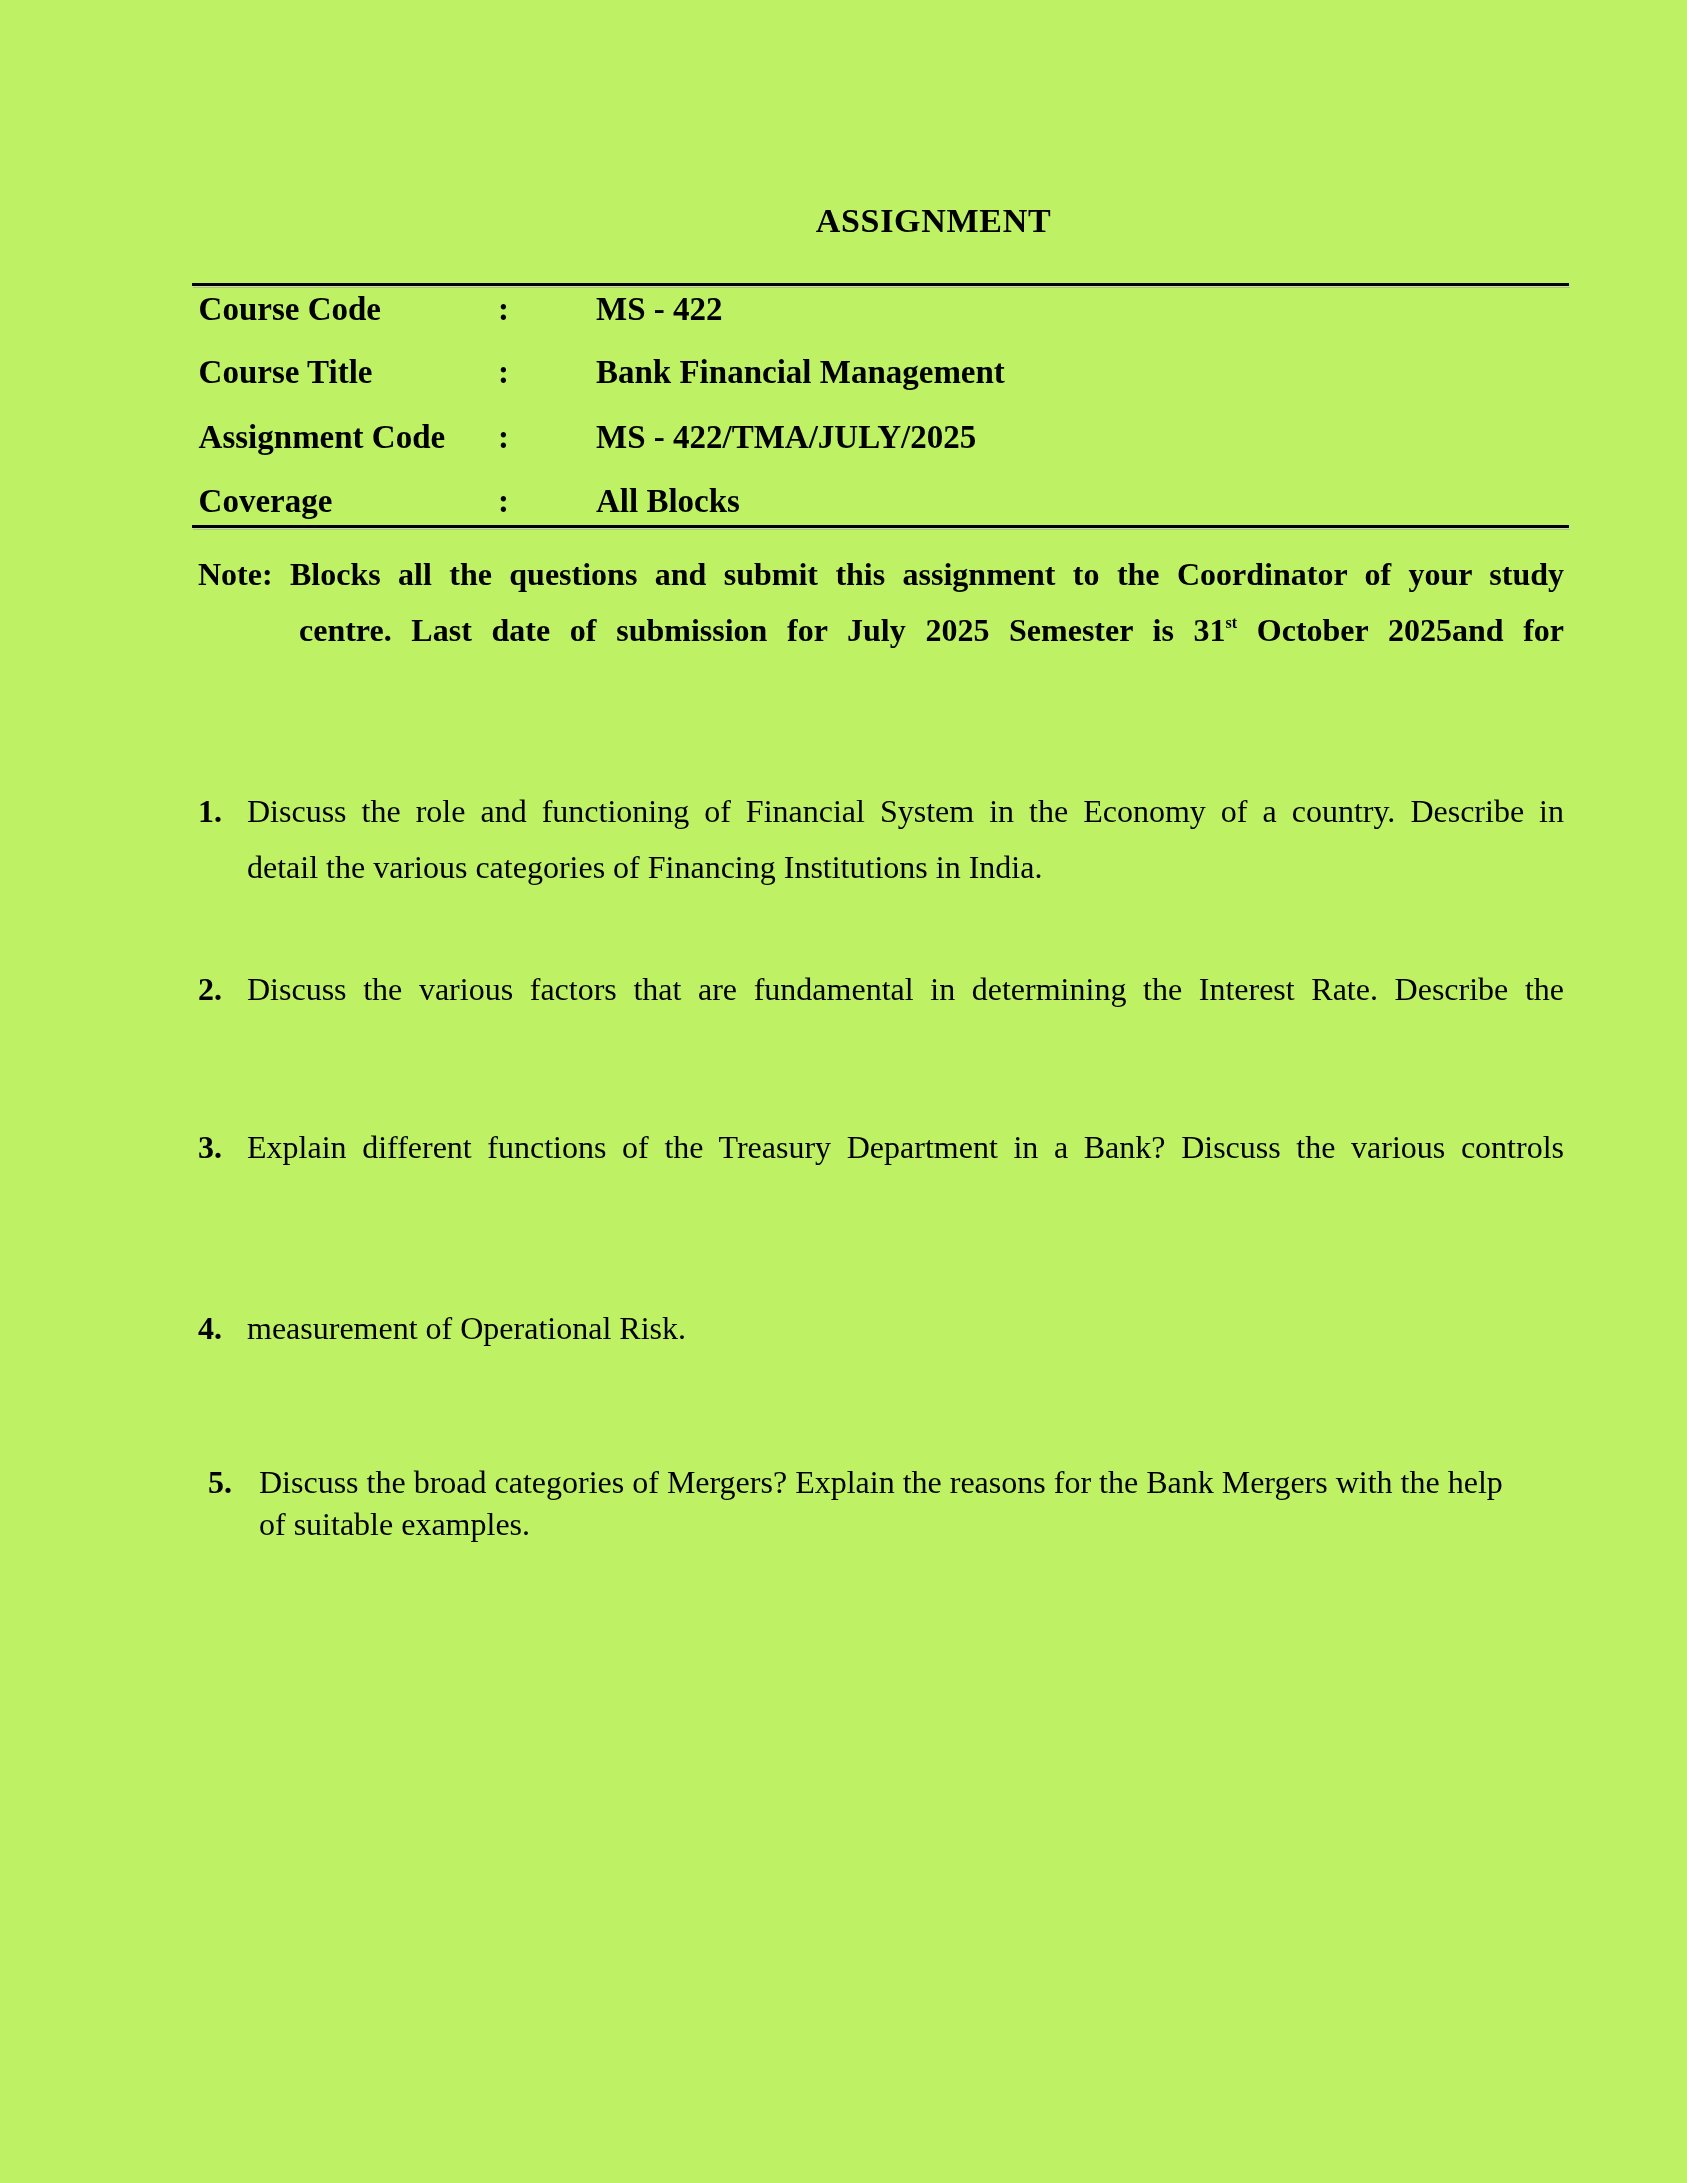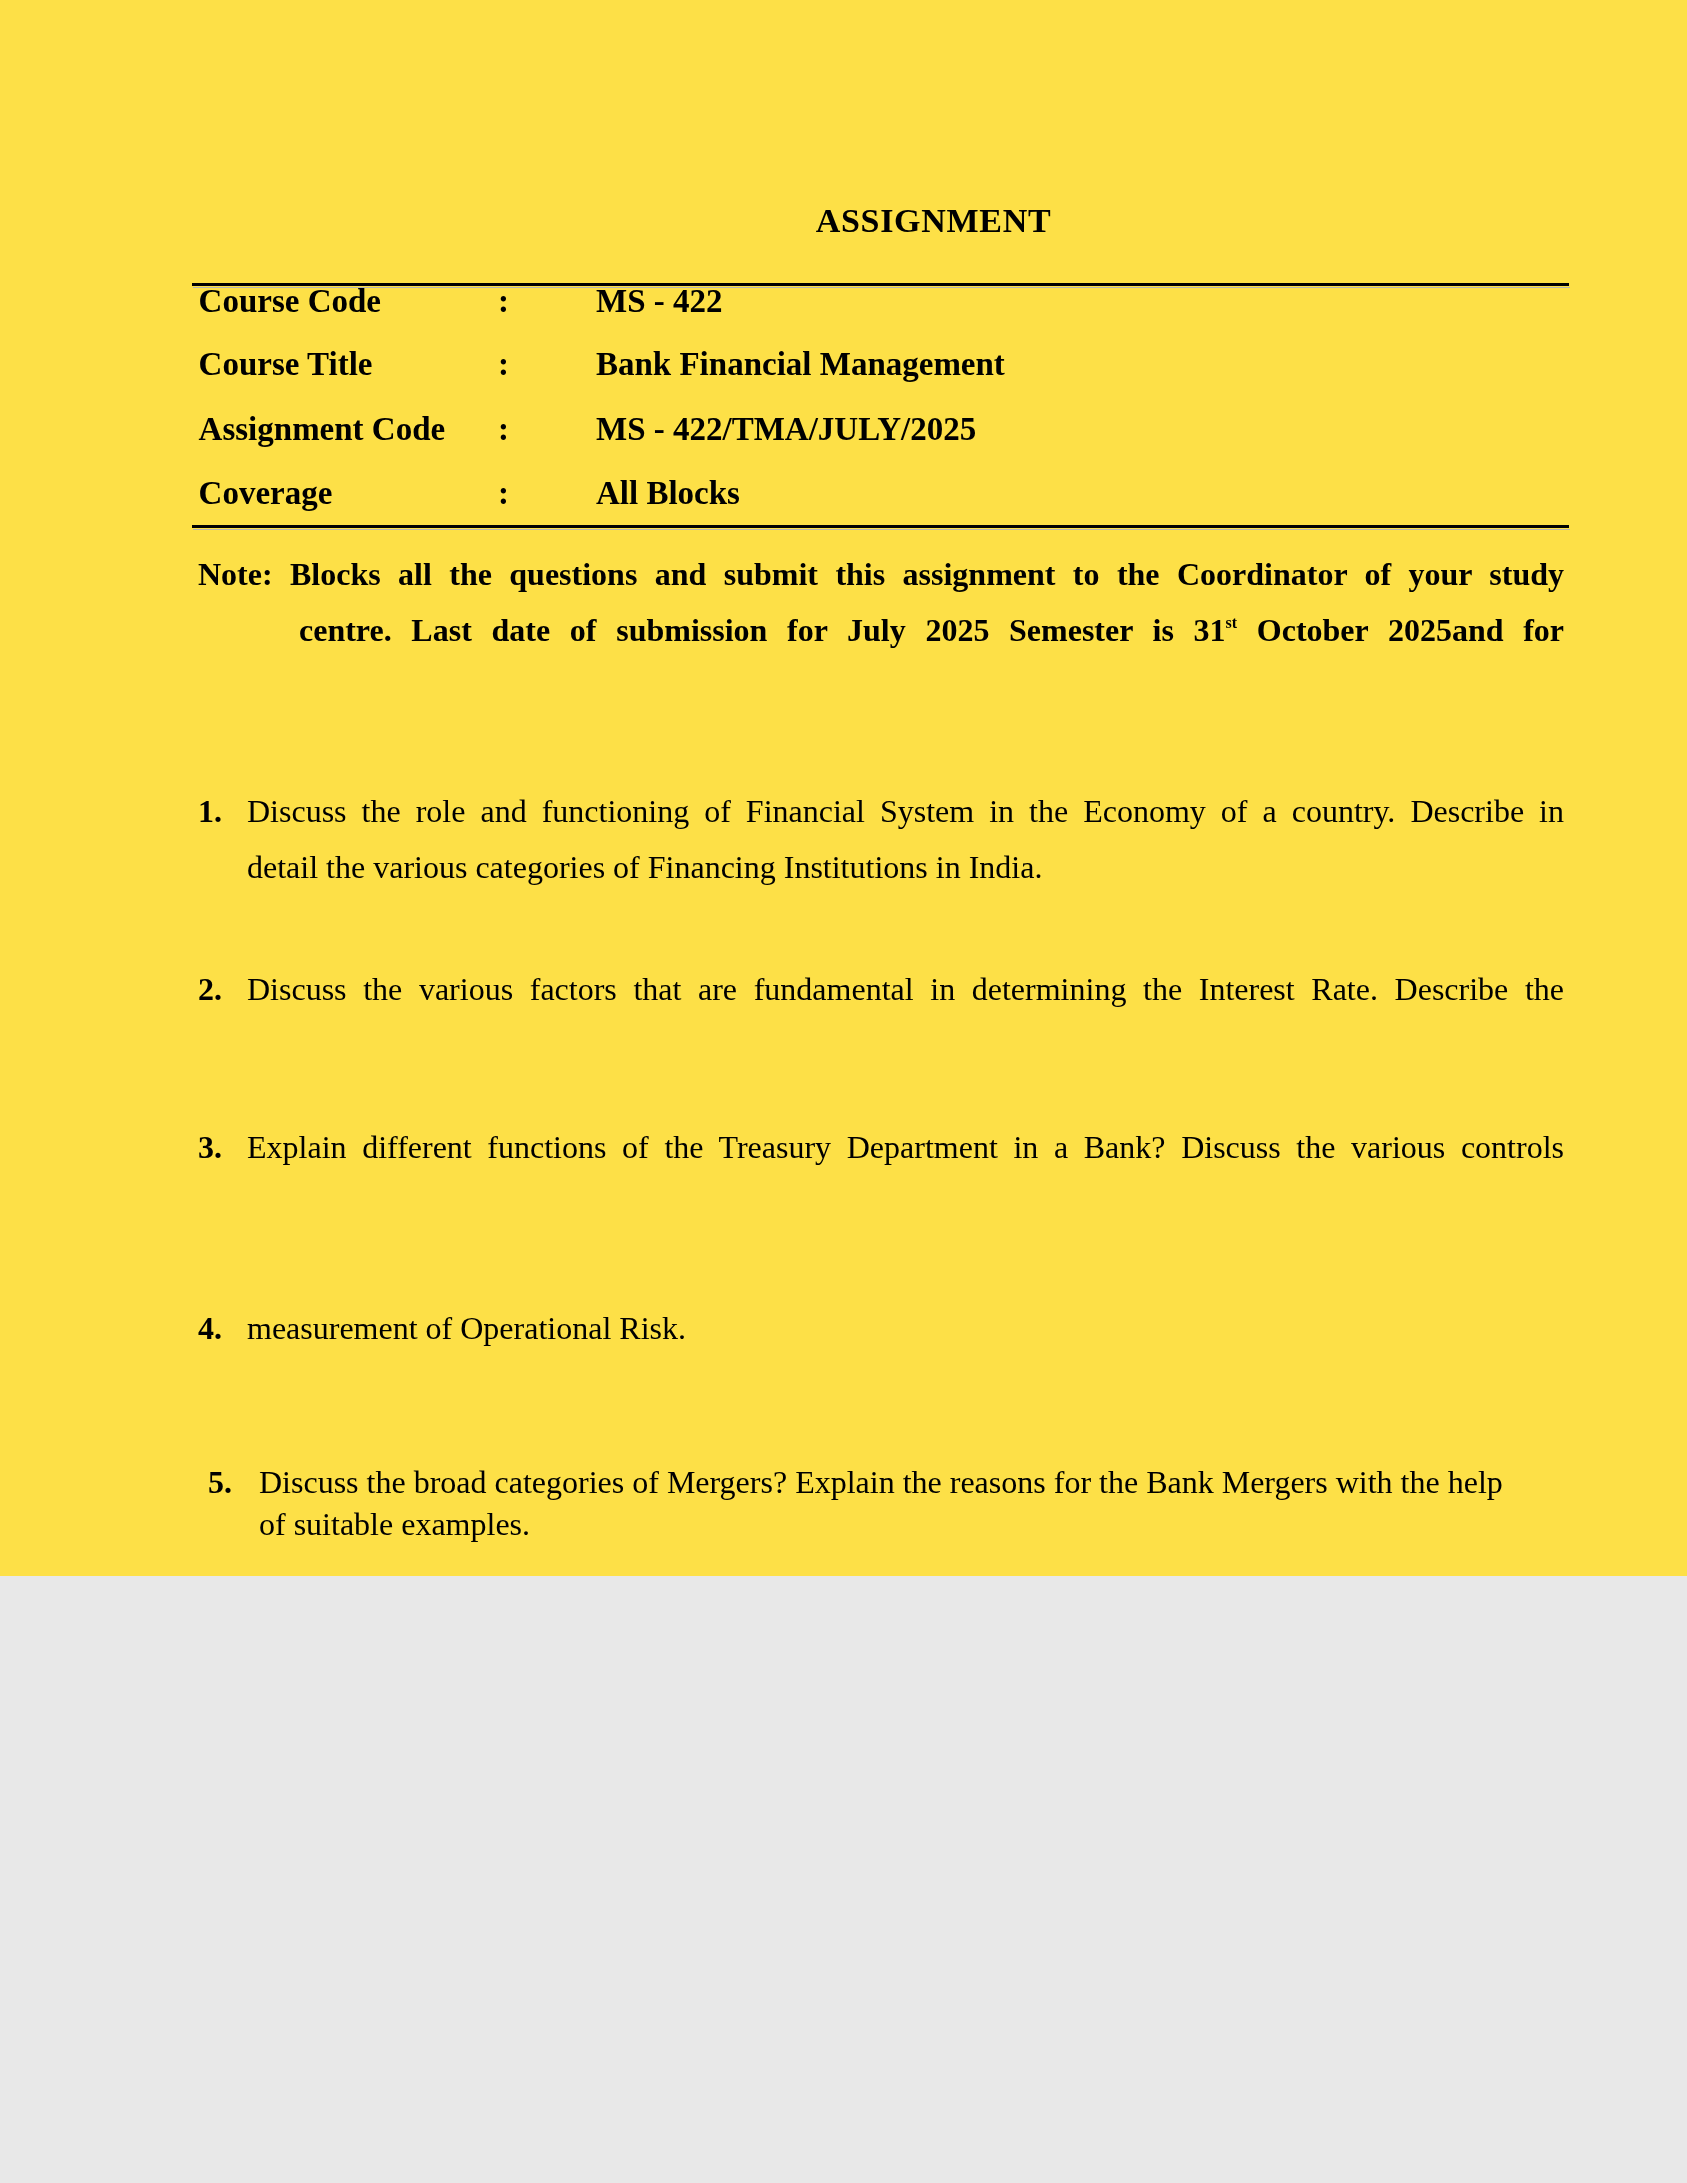--- a/index.html
+++ b/index.html
@@ -1,20 +1,20 @@
 <!DOCTYPE html>
 <html style="font-size:10.6px"><head>
 <meta charset="utf-8">
 <style>
   html,body { margin:0; padding:0; background:#e8e8e8; }
   .page {
     position:relative;
-    width:1687px; height:1576px;
+    width:1687px; height:2183px;
     margin:0 auto;
-    background:#fde047;
+    background:#bef264;
     color:#000000;
     font-family:"Liberation Serif","DejaVu Serif",serif;
     overflow:hidden;
   }
 
   
   .title {
     position:absolute; top:201px; left:192px; width:1377px;
     margin:0; padding-left:106px; box-sizing:border-box;
     font-size:34px; line-height:40px; font-weight:bold;
@@ -27,21 +27,21 @@
   }
   .rule::after {
     content:""; position:absolute; left:1.3px; top:4px; width:100%; height:1.3px;
     background:#b4b4b4;
   }
   .rule-top { top:283px; }
   .rule-bottom { top:525px; }
 
   
   .info-table {
-    position:absolute; left:192px; top:280px; width:1377px; height:239px;
+    position:absolute; left:192px; top:288px; width:1377px; height:239px;
     font-size:33px; font-weight:bold;
   }
   .info-row { position:absolute; left:0; width:100%; height:42px; line-height:42px; }
   .info-row.r0 { top:0; }
   .info-row.r1 { top:63px; }
   .info-row.r2 { top:128px; }
   .info-row.r3 { top:192px; }
   .info-row .lbl { position:absolute; left:6.6px; white-space:nowrap; }
   .info-row .sep { position:absolute; left:306px; }
   .info-row .val { position:absolute; left:404px; white-space:nowrap; }

